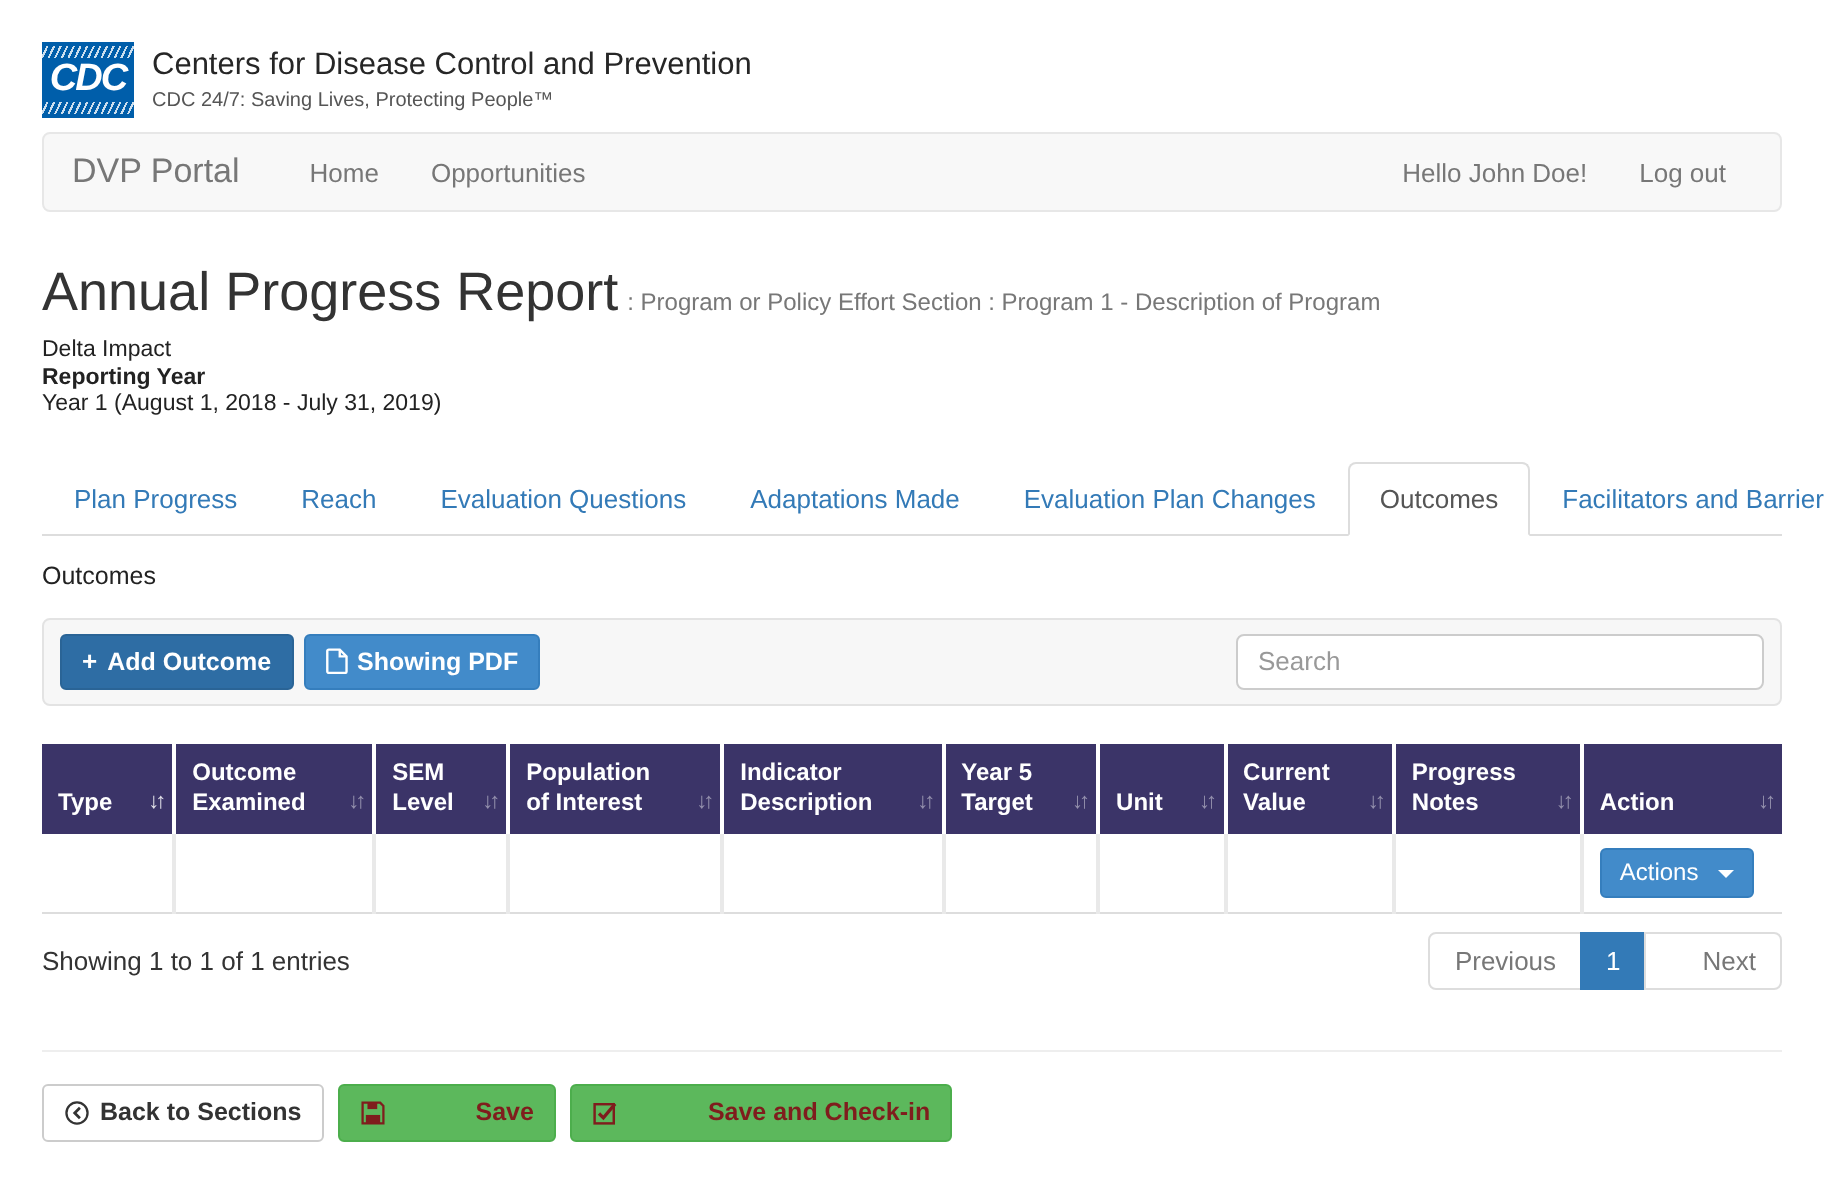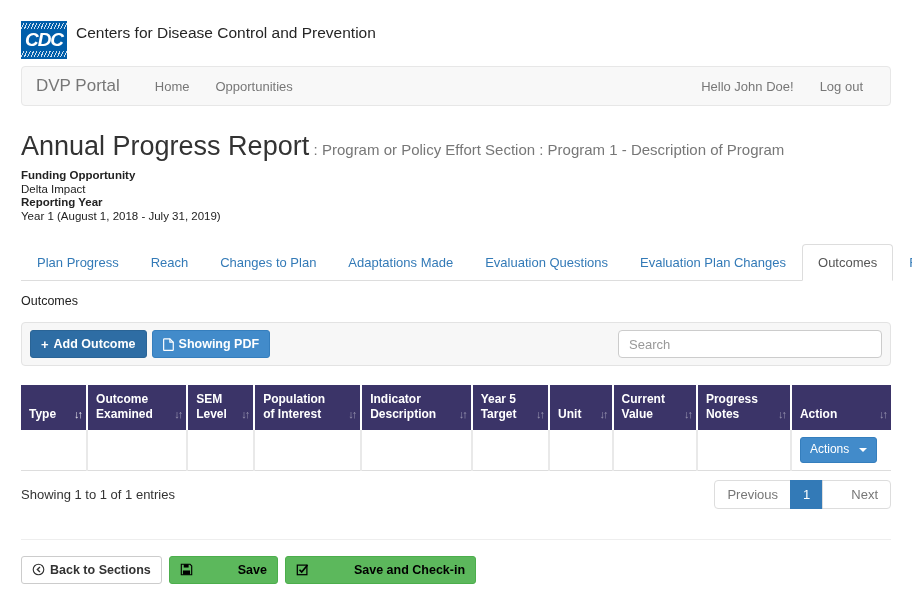--- a/index.html
+++ b/index.html
@@ -37,21 +37,21 @@
     display: flex; align-items: center; padding: 16px 14px; justify-content: center;
   }
   .navbar .brand { font-size: 17px; color: #777; margin-right: 22px; cursor: pointer; }
   .navbar .navlink { font-size: 13px; color: #777; padding: 0 13px; cursor: pointer; }
   .navbar .spacer { flex: 1; }
   .navbar .greeting { cursor: default; }
 
   
   .page-title { margin-top: 25px; }
   .page-title .h1 { font-size: 27px; color: #333; font-weight: normal; }
-  .page-title .subtitle { font-size: 15px; color: #777; }
+  .page-title .subtitle { font-size: 12px; color: #777; }
   .meta { margin-top: 7px; font-size: 11.5px; line-height: 13.5px; color: #222; }
   .meta .b { font-weight: bold; }
 
   
   .tabs { margin-top: 21px; display: flex; border-bottom: 1px solid #ddd; }
   .tab {
     font-size: 13px; color: var(--tab-link, #337ab7); padding: 10px 15px;
     margin-bottom: -1px; cursor: pointer; border: 1px solid transparent;
     border-radius: 4px 4px 0 0; white-space: nowrap;
   }
@@ -69,21 +69,21 @@
     border-radius: 4px; padding: 7px 8px; display: flex; align-items: center;
   }
   .btn {
     display: inline-flex; align-items: center; gap: 5px;
     font-family: inherit; font-size: 12.5px; font-weight: bold;
     border-radius: 3px; padding: 5px 10px; cursor: pointer; line-height: 1.3;
   }
   .btn svg { flex: 0 0 auto; }
   .btn-dark-blue { background: var(--dark-blue, #2e6da4); border: 1px solid #2a6496; color: #fff; }
   .btn-blue { background: var(--blue, #428bca); border: 1px solid #357ebd; color: #fff; }
-  .btn-green { background: var(--green, #5cb85c); border: 1px solid #4cae4c; color: #000000; gap: 45px; }
+  .btn-green { background: var(--green, #5cb85c); border: 1px solid #4cae4c; color: #7f1d1d; gap: 45px; }
   .btn-default { background: #fff; border: 1px solid #ccc; color: #333; }
   .plus-icon { font-weight: bold; font-size: 13px; line-height: 1; }
   .toolbar-panel .btn { margin-right: 5px; }
   .search {
     margin-left: auto; width: 264px; height: 28px;
     border: 1px solid #ccc; border-radius: 4px; padding: 0 10px;
     font-family: inherit; font-size: 13px; color: #333; background: #fff;
   }
   .search::placeholder { color: #999; }
 
@@ -137,50 +137,49 @@
 <div class="page">
 
   <header class="masthead">
     <div class="cdc-logo">
       <div class="stripes"></div>
       <div class="logo-text">CDC</div>
       <div class="stripes"></div>
     </div>
     <div class="org">
       <div class="org-name">Centers for Disease Control and Prevention</div>
+      <div class="org-tagline">CDC 24/7: Saving Lives, Protecting People™</div>
     </div>
   </header>
 
   <nav class="navbar">
     <span class="brand">DVP Portal</span>
     <span class="navlink">Home</span>
     <span class="navlink">Opportunities</span>
     <span class="spacer"></span>
     <span class="navlink greeting">Hello John Doe!</span>
     <span class="navlink">Log out</span>
   </nav>
 
   <div class="page-title">
     <span class="h1">Annual Progress Report</span>
     <span class="subtitle">: Program or Policy Effort Section : Program 1 - Description of Program</span>
   </div>
 
   <div class="meta">
-    <div class="b">Funding Opportunity</div>
     <div>Delta Impact</div>
     <div class="b">Reporting Year</div>
     <div>Year 1 (August 1, 2018 - July 31, 2019)</div>
   </div>
 
   <div class="tabs">
       <div class="tab">Plan Progress</div>
       <div class="tab">Reach</div>
-      <div class="tab">Changes to Plan</div>
+      <div class="tab">Evaluation Questions</div>
       <div class="tab">Adaptations Made</div>
-      <div class="tab">Evaluation Questions</div>
       <div class="tab">Evaluation Plan Changes</div>
       <div class="tab active">Outcomes</div>
       <div class="tab">Facilitators and Barriers</div>
     </div>
 
   <div class="section-heading">Outcomes</div>
 
   <div class="toolbar-panel">
     <button class="btn btn-dark-blue">
       <span class="plus-icon">+</span>

